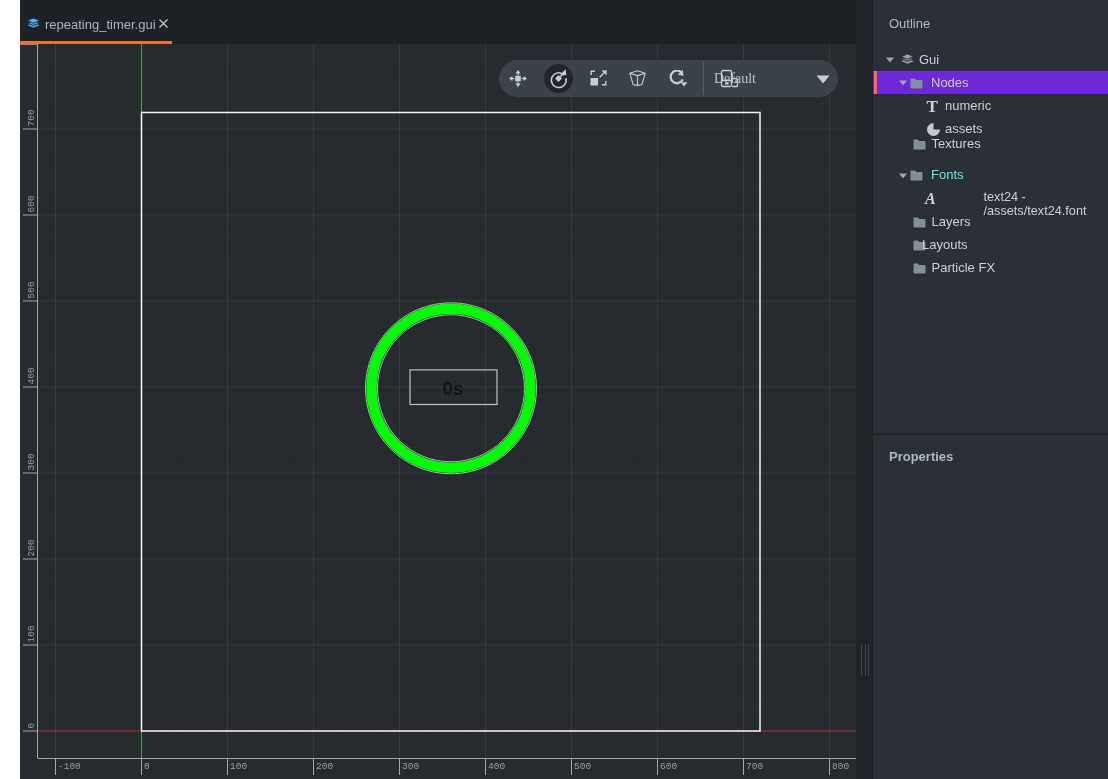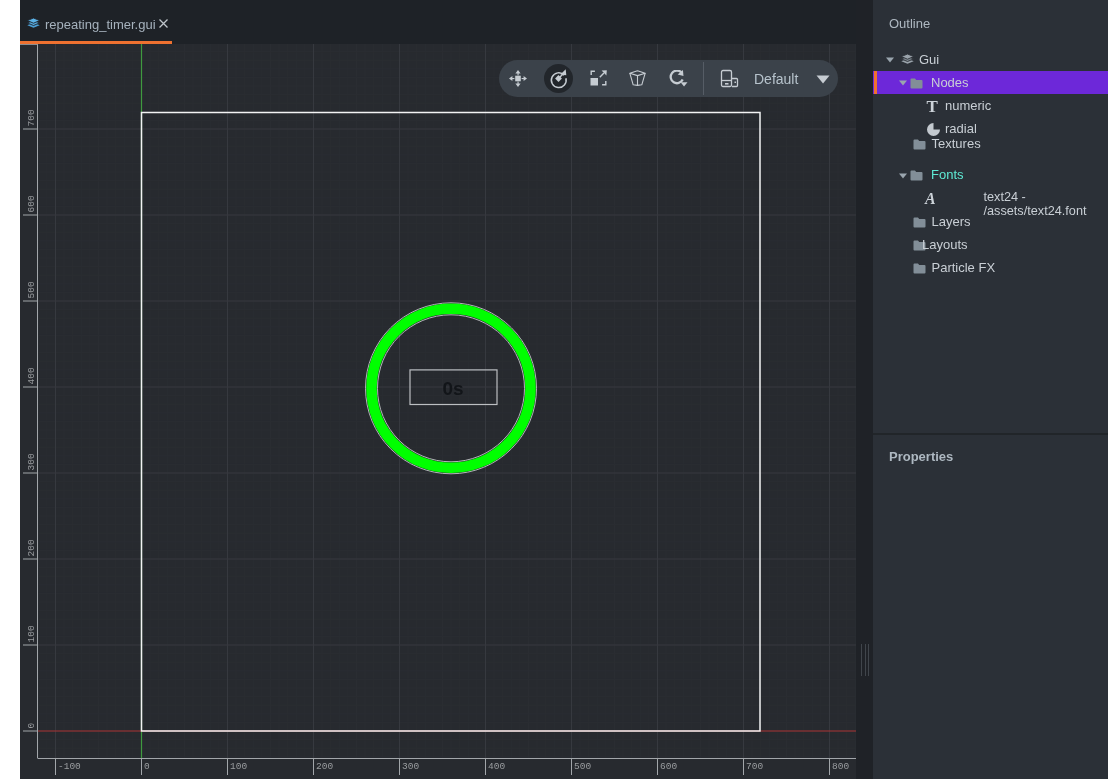--- a/index.html
+++ b/index.html
@@ -105,21 +105,21 @@
 <div class="abs" style="left:683px;top:61.5px;width:1px;height:33px;background:#565d66;"></div>
 <svg class="abs" style="left:700px;top:69px;" width="19" height="19" viewBox="0 0 19 19">
 <g stroke="#c6ccd2" stroke-width="1.3" fill="none">
 <rect x="1.5" y="1.5" width="10" height="16" rx="1.5"></rect>
 <path d="M1.5 11.5H11.5"></path>
 <path d="M5 14.8H8.5" stroke-width="1.6"></path>
 <path d="M12 9.5h4.5a1 1 0 0 1 1 1v6a1 1 0 0 1-1 1H12"></path>
 <path d="M14.5 13.2h1.5" stroke-width="1.6"></path>
 </g>
 </svg>
-<div class="abs" style="left:734px;top:70.5px;font-size:14px;color:#b7c3cc;">Default</div>
+<div class="abs" style="left:694px;top:70.5px;font-size:14px;color:#b7c3cc;font-family:Liberation Serif, serif;">Default</div>
 <svg class="abs" style="left:796px;top:75px;" width="14" height="9" viewBox="0 0 14 9">
 <path d="M0.5 0.5H13.5L7 8.5Z" fill="#c6ccd2"></path>
 </svg>
 
 <div class="abs" style="left:836px;top:0;width:17px;height:779px;background:#1f2227;"></div>
 <div class="abs" style="left:841px;top:644px;width:1px;height:32px;background:#40454b;"></div>
 <div class="abs" style="left:844.5px;top:644px;width:1px;height:32px;background:#40454b;"></div>
 <div class="abs" style="left:848px;top:644px;width:1px;height:32px;background:#40454b;"></div>
 
 <div class="abs" style="left:853px;top:0;width:255px;height:779px;background:#2b3037;"></div>
@@ -146,21 +146,21 @@
       <div style="position:absolute;left:58px;top:3.5px;">Nodes</div>
     </div>
 <div class="abs" style="left:853px;top:94.3px;width:255px;height:23.2px;font-size:13px;color:#c9cfd5;">
       <div style="position:absolute;left:53.5px;top:3px;font-family:'Liberation Serif',serif;font-weight:bold;font-size:17px;color:#ccd2d8;">T</div>
       <div style="position:absolute;left:72px;top:3.5px;">numeric</div>
     </div>
 <div class="abs" style="left:853px;top:117.4px;width:255px;height:23.2px;font-size:13px;color:#c9cfd5;">
       <svg width="13" height="13" viewBox="0 0 13 13" style="position:absolute;left:54px;top:5.5px;">
         <path d="M6.5 0A6.5 6.5 0 1 0 13 6.5H6.5Z" fill="#c3c9cf"></path>
       </svg>
-      <div style="position:absolute;left:72px;top:3.5px;">radial</div>
+      <div style="position:absolute;left:72px;top:3.5px;">assets</div>
     </div>
 <div class="abs" style="left:853px;top:132px;width:255px;height:23.2px;font-size:13px;color:#c9cfd5;">
       <svg width="13" height="11" viewBox="0 0 13 11" style="position:absolute;left:40px;top:6.5px;">
         <path d="M0.5 1.5a1 1 0 0 1 1-1H5l1.2 1.6h5.3a1 1 0 0 1 1 1V9.5a1 1 0 0 1-1 1H1.5a1 1 0 0 1-1-1Z" fill="#828e98"></path>
       </svg>
       <div style="position:absolute;left:58.5px;top:3.5px;">Textures</div>
     </div>
 <div class="abs" style="left:853px;top:163.8px;width:300px;height:23.2px;font-size:13px;color:#5eead4;text-align:right;">
       <svg width="8" height="6" viewBox="0 0 8 6" style="position:absolute;left:26px;top:9px;" class="ar">
         <path d="M0 0.5H8L4 5.5Z" fill="#9aa5ae"></path>

